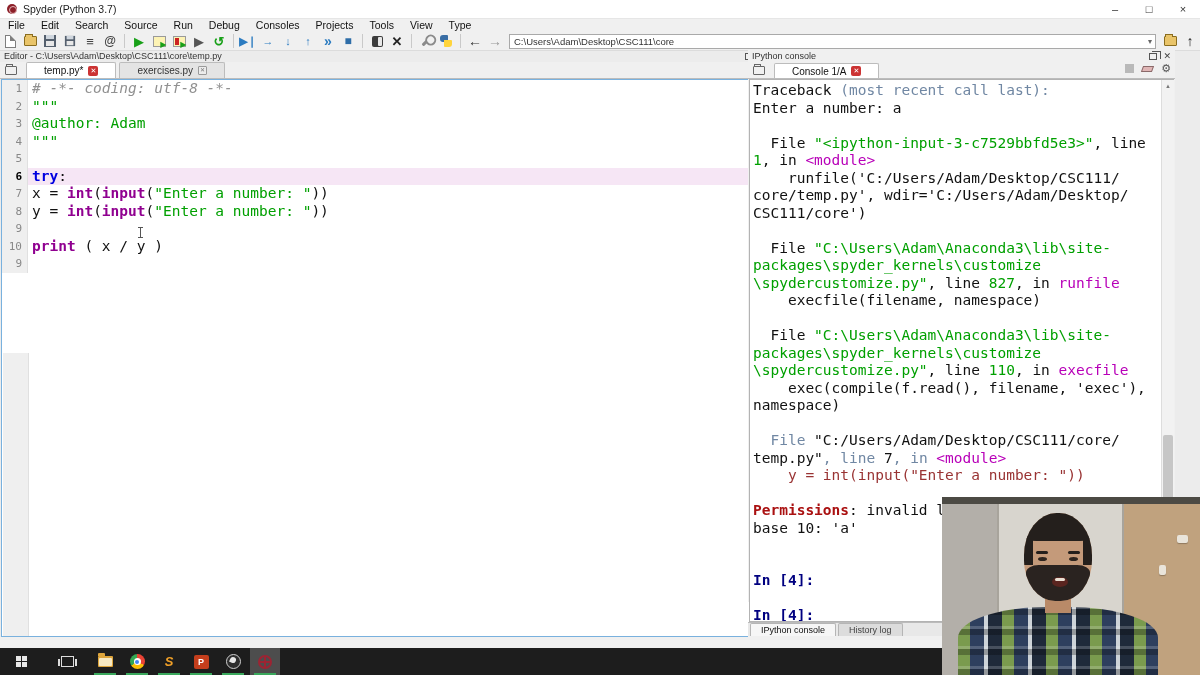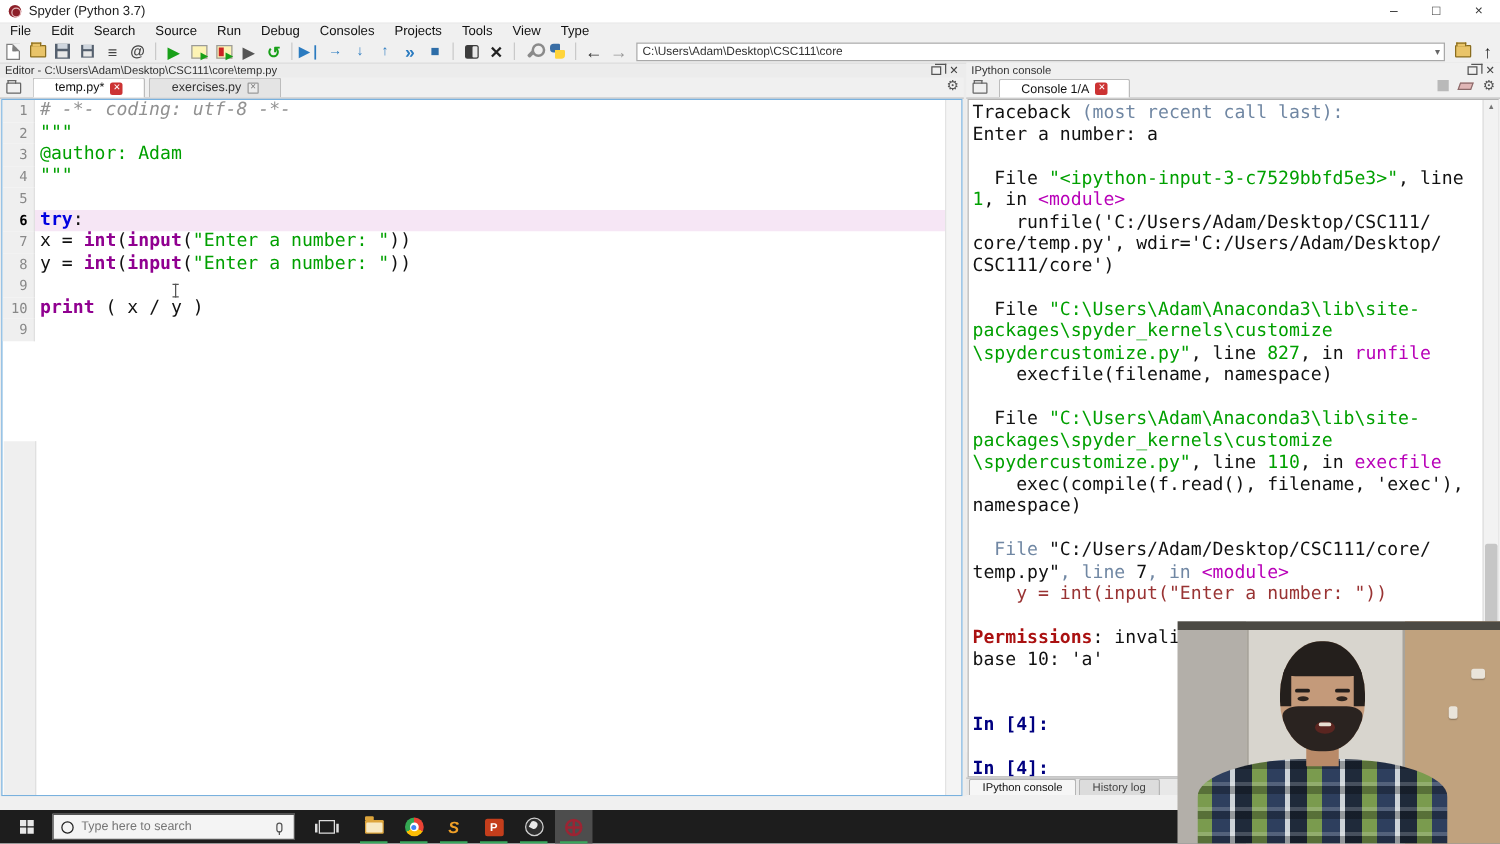--- a/index.html
+++ b/index.html
@@ -75,21 +75,21 @@
   .tk-s { color:#00a000; }
   .tk-kw { color:#0000e0; font-weight:bold; }
   .tk-bi { color:#900090; font-weight:bold; }
   .tk-p { color:#111; }
   .e-scroll { position:absolute; right:0; top:0; width:13px; height:100%; background:#f4f4f4; border-left:1px solid #e3e3e3; }
   .ibeam { position:absolute; left:138px; top:147px; width:1px; height:11px; background:#555; }
   .ibeam::before, .ibeam::after { content:""; position:absolute; left:-2px; width:5px; height:1px; background:#555; }
   .ibeam::before { top:0; } .ibeam::after { bottom:0; }
 
   
-  .console-pane { position:absolute; left:773px; top:50px; width:427px; height:552px; background:#f0f0f0; }
+  .console-pane { position:absolute; left:748px; top:50px; width:427px; height:552px; background:#f0f0f0; }
   .console-content { position:absolute; left:1px; top:29px; width:425px; height:543px; background:#fff; border:1px solid #b3b3b3; overflow:hidden; padding:2px 0 0 3px; }
   .cline { white-space:pre; font:14.5px/17.5px "DejaVu Sans Mono", monospace; }
   .ck-k { color:#111; } .ck-g { color:#00a000; } .ck-m { color:#b800b8; }
   .ck-b { color:#7087a3; } .ck-r { color:#993333; }
   .ck-e { color:#aa1111; font-weight:bold; } .ck-n { color:#000080; font-weight:bold; }
   .c-scroll { position:absolute; right:1px; top:30px; width:13px; height:541px; background:#f2f2f2; border-left:1px solid #ddd; }
   .c-scroll .up { display:block; text-align:center; font-size:6px; color:#777; line-height:12px; }
   .c-thumb { position:absolute; left:1px; top:355px; width:10px; height:185px; background:#c6c6c6; border-radius:2px; }
   .console-bottom-tabs { position:absolute; left:0; top:572px; width:427px; height:14px; display:flex; align-items:flex-end; background:#e8e8e8; border-top:1px solid #bbb; }
   .btab { font-size:9px; padding:1px 10px; border:1px solid #b5b5b5; border-bottom:none; background:#dcdcdc; color:#444; border-radius:2px 2px 0 0; margin-left:2px; }
@@ -388,25 +388,20 @@
 
   <div class="taskbar">
     <span class="start">
       <span class="winlogo">
           <span></span>
           <span></span>
           <span></span>
           <span></span>
         </span>
     </span>
-    <span class="searchbox">
-      <span class="cortana"></span>
-      <input placeholder="Type here to search" style="">
-      <span class="mic"></span>
-    </span>
     <span class="task-ico" style="margin-left:10px">
         <span class="tv-icon"></span>
       </span>
     <span class="task-ico" style="margin-left:8px">
         <span class="tk-folder"></span>
         <span class="underline"></span>
       </span>
     <span class="task-ico">
         <span class="chrome"></span>
         <span class="underline"></span>

